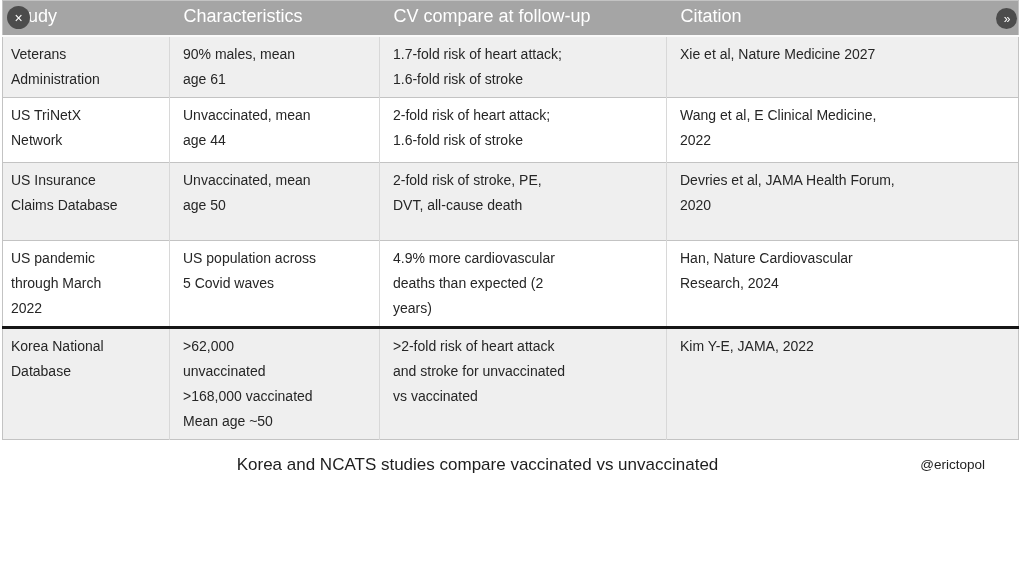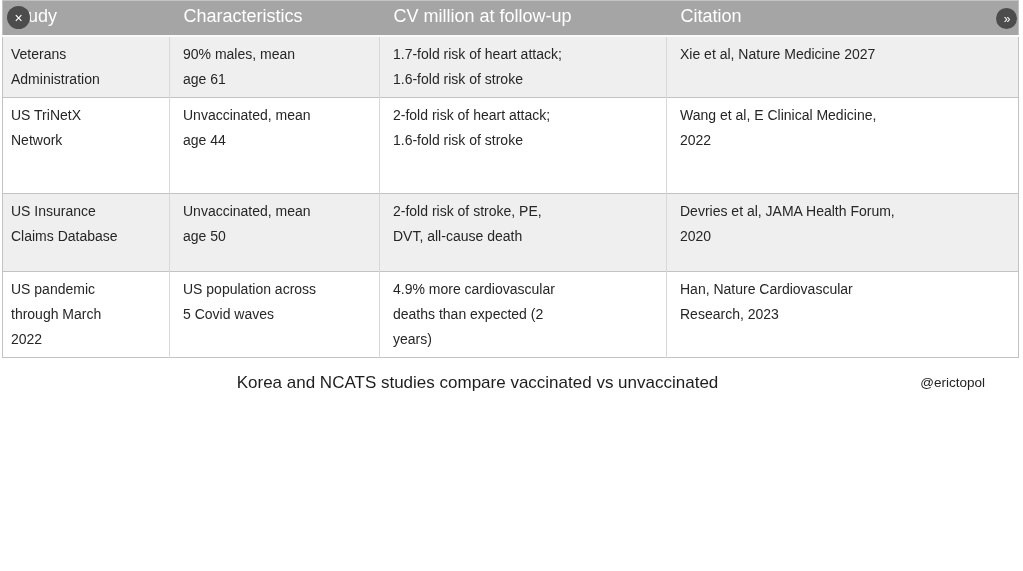--- a/index.html
+++ b/index.html
@@ -45,21 +45,21 @@
     padding: 5px 10px 5px 8px;
     white-space: pre-line;
     border-top: 1px solid #c3c3c3;
   }
   tbody td + td { border-left: 1px solid #d8d8d8; padding-left: 13px; }
 
   tbody tr:nth-child(odd)  td { background: #efefef; }
   tbody tr:nth-child(even) td { background: #ffffff; }
 
   tr.row-1 { height: 57px; }
-  tr.row-2 { height: 96px; }
+  tr.row-2 { height: 65px; }
   tr.row-3 { height: 78px; padding-left: 48px; }
   tr.row-4 { height: 83px; }
   tr.row-5 { height: 107px; }
   tr.row-6 { height: 78px; }
   tr.thick-divider td { border-top: 3px solid #161616; }
 
   .overlay-btn {
     position: absolute;
     border-radius: 50%;
     background: #4c4c4c;
@@ -102,21 +102,21 @@
     <colgroup>
       <col class="c1">
         <col class="c2">
         <col class="c3">
         <col class="c4">
     </colgroup>
     <thead>
       <tr>
         <th>Study</th>
         <th>Characteristics</th>
-        <th>CV million at follow-up</th>
+        <th>CV compare at follow-up</th>
         <th>Citation</th>
       </tr>
     </thead>
     <tbody>
       <tr class="row-1">
         <td>Veterans
 Administration</td>
         <td>90% males, mean
 age 61</td>
         <td>1.7-fold risk of heart attack;
@@ -146,21 +146,33 @@
       <tr class="row-4">
         <td>US pandemic
 through March
 2022</td>
         <td>US population across
 5 Covid waves</td>
         <td>4.9% more cardiovascular
 deaths than expected (2
 years)</td>
         <td>Han, Nature Cardiovascular
-Research, 2023</td>
+Research, 2024</td>
+      </tr>
+      <tr class="row-5 thick-divider">
+        <td>Korea National
+Database</td>
+        <td>&gt;62,000
+unvaccinated
+&gt;168,000 vaccinated
+Mean age ~50</td>
+        <td>&gt;2-fold risk of heart attack
+and stroke for unvaccinated
+vs vaccinated</td>
+        <td>Kim Y-E, JAMA, 2022</td>
       </tr>
     </tbody>
   </table>
 
   <div class="footer">
     <div class="caption">Korea and NCATS studies compare vaccinated vs unvaccinated</div>
     <div class="handle">@erictopol</div>
   </div>
 
   <div class="overlay-btn btn-close">×</div>

